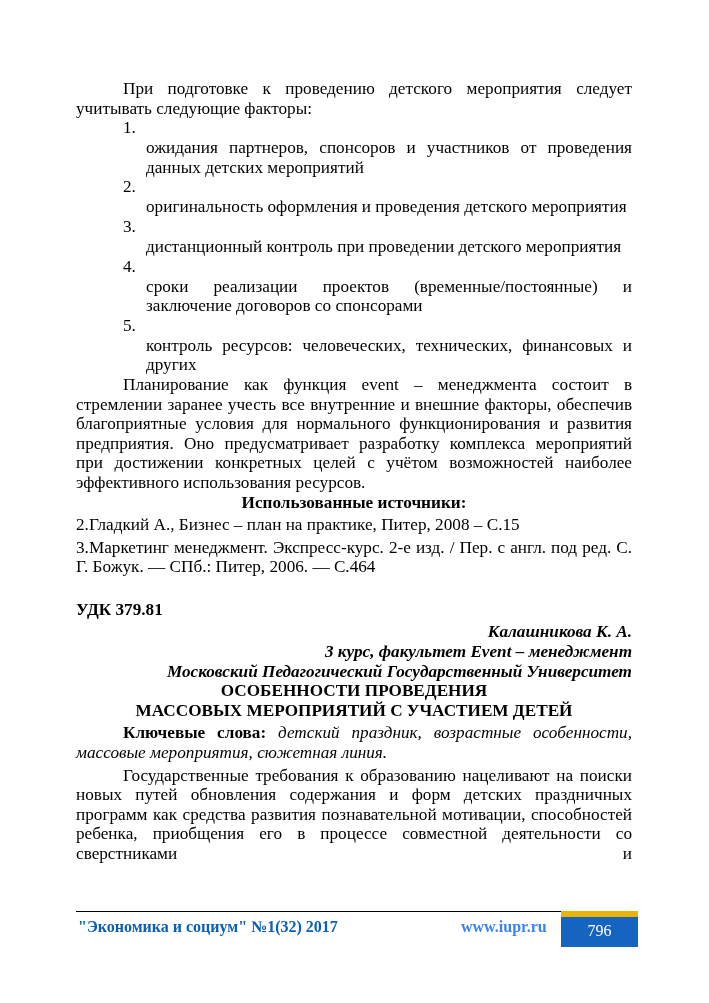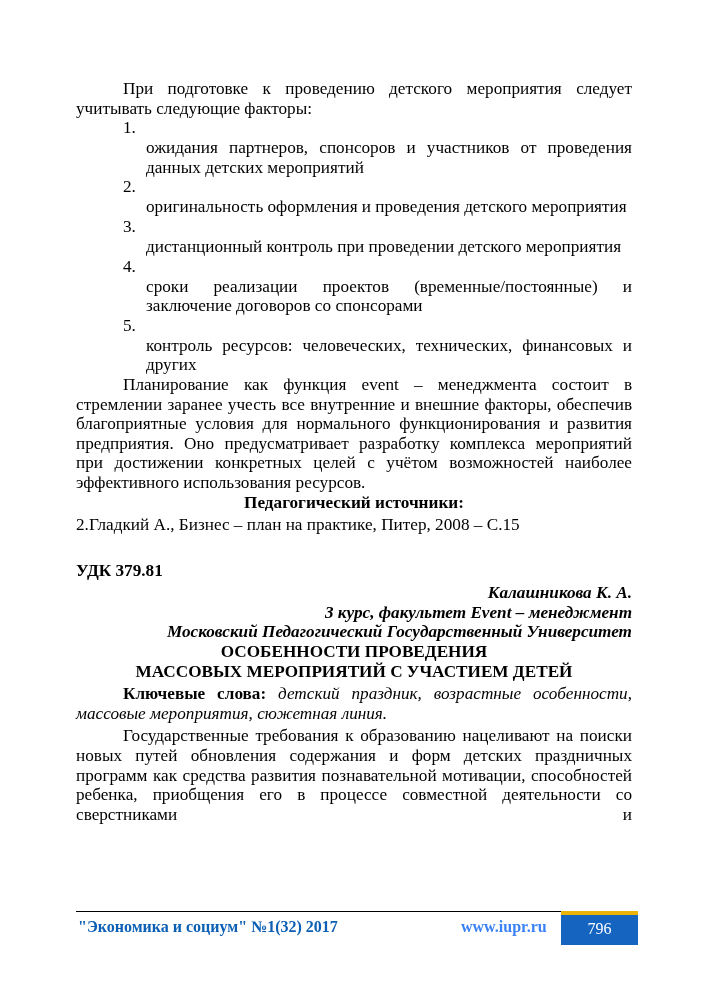--- a/index.html
+++ b/index.html
@@ -18,21 +18,21 @@
   .right { text-align: right; font-weight: bold; font-style: italic; }
   .ref { text-align: justify; }
   .gap { height: 20px; }
   .small-gap { height: 3px; }
   .it { font-style: italic; }
   .footer { position: absolute; left: 76px; top: 911px; width: 562px; height: 30px; }
   .footer-line { position: absolute; left: 0; top: 0; width: 485px; height: 1px; background: #000; }
   .footer-journal { position: absolute; left: 2px; top: 6px; font-weight: bold; color: #0b5fb5; font-size: 16px; }
   .footer-site { position: absolute; left: 385px; top: 6px; font-weight: bold; color: #3b82f6; font-size: 16px; }
   .footer-page { position: absolute; left: 485px; top: 0; width: 77px; height: 30px; background: #1565c0;
-                 border-top: 4px solid #eab308; color: #fff; text-align: center; line-height: 28px; font-size: 16px; }
+                 border-top: 6px solid #eab308; color: #fff; text-align: center; line-height: 28px; font-size: 16px; }
 </style>
 </head>
 <body>
 
 <div class="page">
   <p class="indent">При подготовке к проведению детского мероприятия следует учитывать следующие факторы:</p>
   <ol>
     <li>
         <span class="num">1.</span>
         <span class="txt">ожидания партнеров, спонсоров и участников от проведения данных детских мероприятий</span>
@@ -49,24 +49,25 @@
         <span class="num">4.</span>
         <span class="txt">сроки реализации проектов (временные/постоянные) и заключение договоров со спонсорами</span>
       </li>
     <li>
         <span class="num">5.</span>
         <span class="txt">контроль ресурсов: человеческих, технических, финансовых и других</span>
       </li>
   </ol>
   <p class="indent">Планирование как функция event – менеджмента состоит в стремлении заранее учесть все внутренние и внешние факторы, обеспечив благоприятные условия для нормального функционирования и развития предприятия. Оно предусматривает разработку комплекса мероприятий при достижении конкретных целей с учётом возможностей наиболее эффективного использования ресурсов.</p>
 
-  <p class="center bold">Педагогический источники:</p>
+  <p class="center bold">Использованные источники:</p>
   <div class="small-gap"></div>
   <p class="ref">2.Гладкий А., Бизнес – план на практике, Питер, 2008 – С.15</p>
   <div class="small-gap"></div>
+  <p class="ref">3.Маркетинг менеджмент. Экспресс-курс. 2-е изд. / Пер. с англ. под ред. С. Г. Божук. — СПб.: Питер, 2006. — С.464</p>
 
   <div class="gap"></div>
   <div class="small-gap"></div>
   <p class="bold">УДК 379.81</p>
   <div class="small-gap"></div>
   <p class="right">Калашникова К. А.</p>
   <p class="right">3 курс, факультет Event – менеджмент</p>
   <p class="right">Московский Педагогический Государственный Университет</p>
   <p class="center bold">ОСОБЕННОСТИ ПРОВЕДЕНИЯ</p>
   <p class="center bold">МАССОВЫХ МЕРОПРИЯТИЙ С УЧАСТИЕМ ДЕТЕЙ</p>

